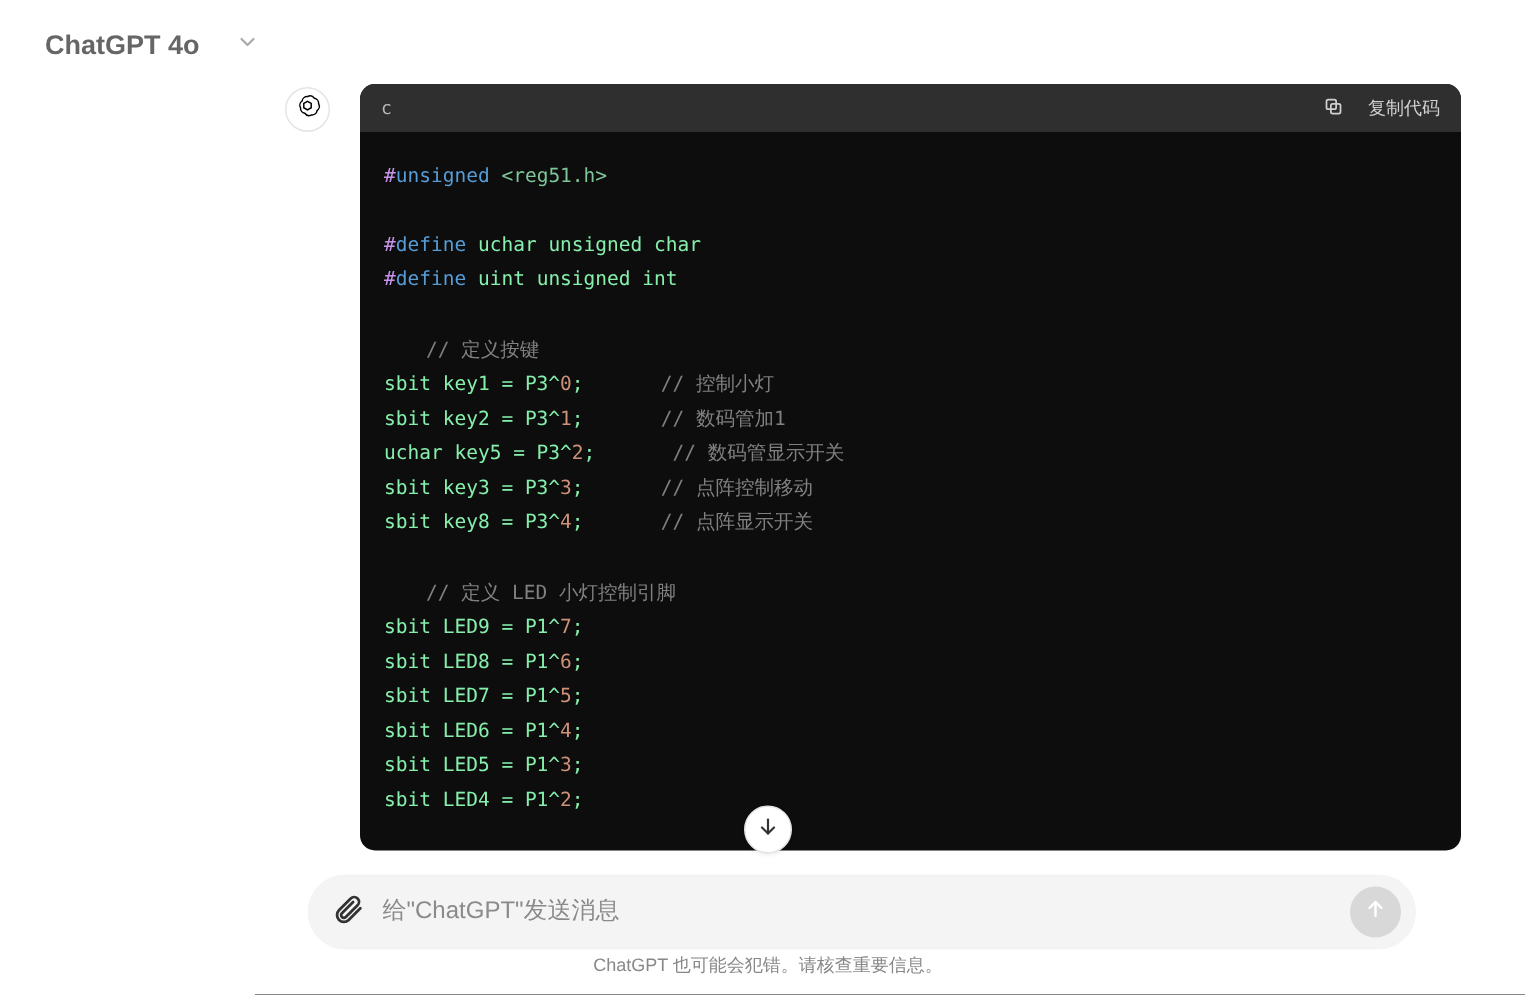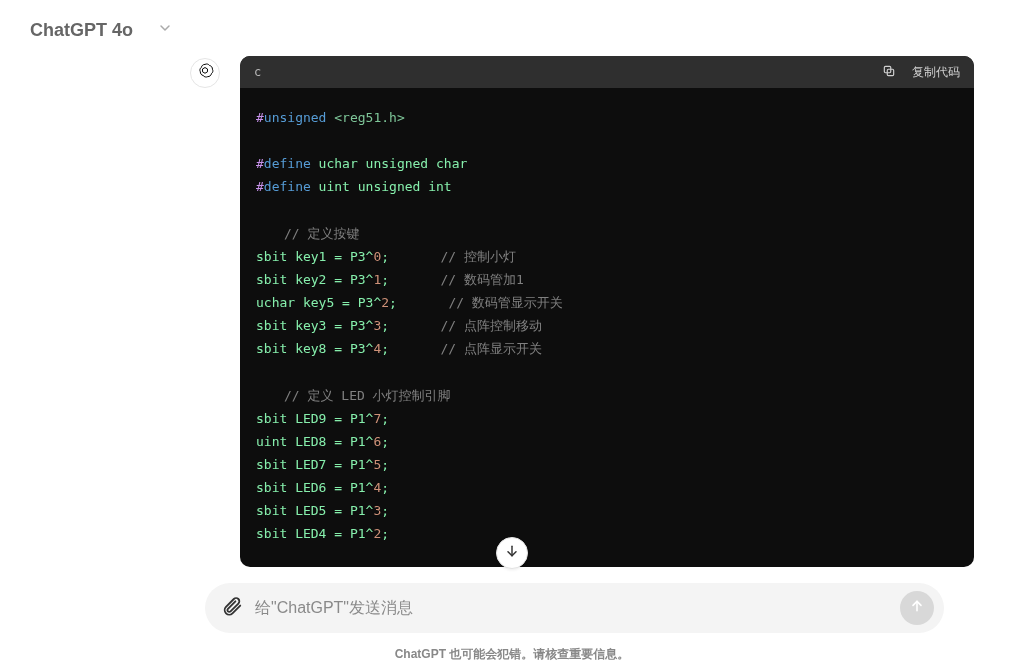--- a/index.html
+++ b/index.html
@@ -163,26 +163,25 @@
     display: flex;
     align-items: center;
     justify-content: center;
     color: #fff;
     cursor: pointer;
   }
   .sendbtn svg { width: 16px; height: 16px; }
 
   .disclaimer {
     position: absolute;
-    bottom: 0;
+    bottom: 11px;
     left: 0; right: 0;
     text-align: center;
     font-size: 12px;
     color: #888;
-    font-weight: bold;
   }
 </style>
 </head>
 <body>
 
 <div class="topbar">
   <span>ChatGPT 4o</span>
   <span class="chev">
     <svg viewBox="0 0 24 24" width="16" height="16" fill="none" stroke="currentColor" stroke-width="2.2" stroke-linecap="round" stroke-linejoin="round">
         <polyline points="6 9 12 15 18 9"></polyline>
@@ -222,21 +221,21 @@
 
 <span class="tok-cmt">// 定义按键</span>
 <span class="tok-white">sbit key1 = P3^</span><span class="tok-num">0</span><span class="tok-white">;   </span><span class="tok-cmt">// 控制小灯</span>
 <span class="tok-white">sbit key2 = P3^</span><span class="tok-num">1</span><span class="tok-white">;   </span><span class="tok-cmt">// 数码管加1</span>
 <span class="tok-white">uchar key5 = P3^</span><span class="tok-num">2</span><span class="tok-white">;   </span><span class="tok-cmt">// 数码管显示开关</span>
 <span class="tok-white">sbit key3 = P3^</span><span class="tok-num">3</span><span class="tok-white">;   </span><span class="tok-cmt">// 点阵控制移动</span>
 <span class="tok-white">sbit key8 = P3^</span><span class="tok-num">4</span><span class="tok-white">;   </span><span class="tok-cmt">// 点阵显示开关</span>
 
 <span class="tok-cmt">// 定义 LED 小灯控制引脚</span>
 <span class="tok-white">sbit LED9 = P1^</span><span class="tok-num">7</span><span class="tok-white">;</span>
-<span class="tok-white">uint LED8 = P1^</span><span class="tok-num">6</span><span class="tok-white">;</span>
+<span class="tok-white">sbit LED8 = P1^</span><span class="tok-num">6</span><span class="tok-white">;</span>
 <span class="tok-white">sbit LED7 = P1^</span><span class="tok-num">5</span><span class="tok-white">;</span>
 <span class="tok-white">sbit LED6 = P1^</span><span class="tok-num">4</span><span class="tok-white">;</span>
 <span class="tok-white">sbit LED5 = P1^</span><span class="tok-num">3</span><span class="tok-white">;</span>
 <span class="tok-white">sbit LED4 = P1^</span><span class="tok-num">2</span><span class="tok-white">;</span></pre>
       </div>
     </div>
   </div>
 </div>
 
 <div class="scrolldown">

